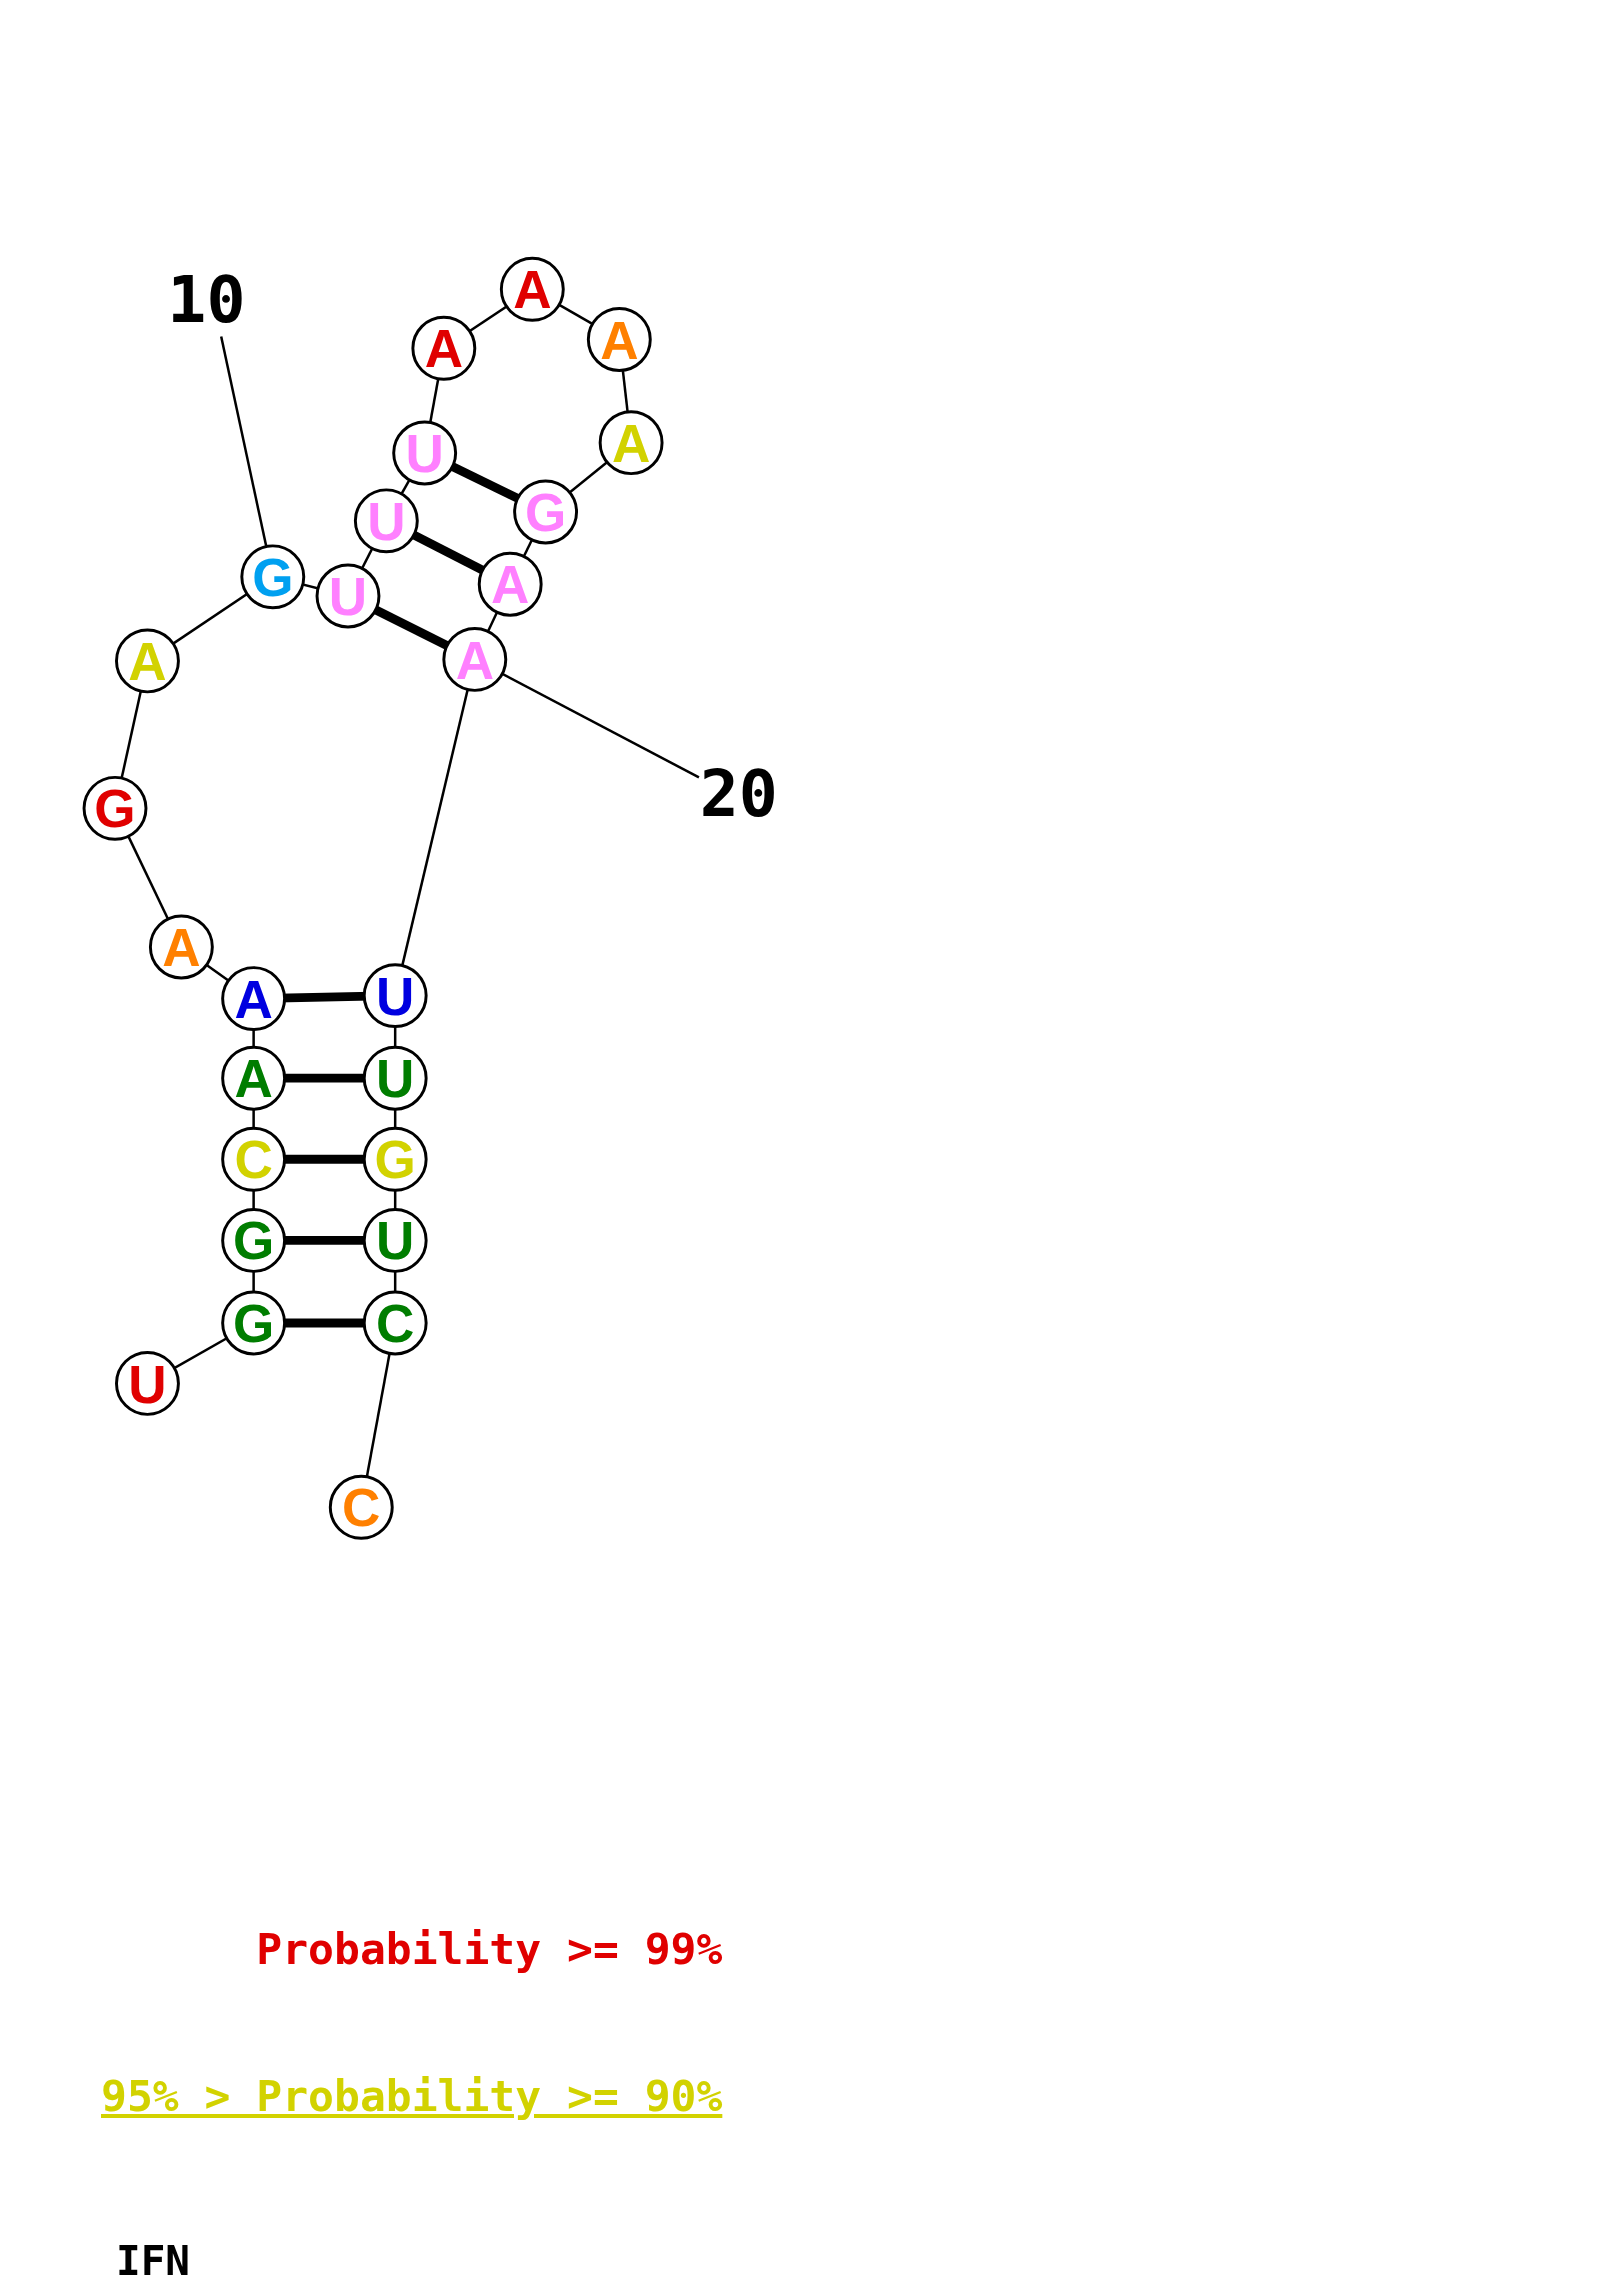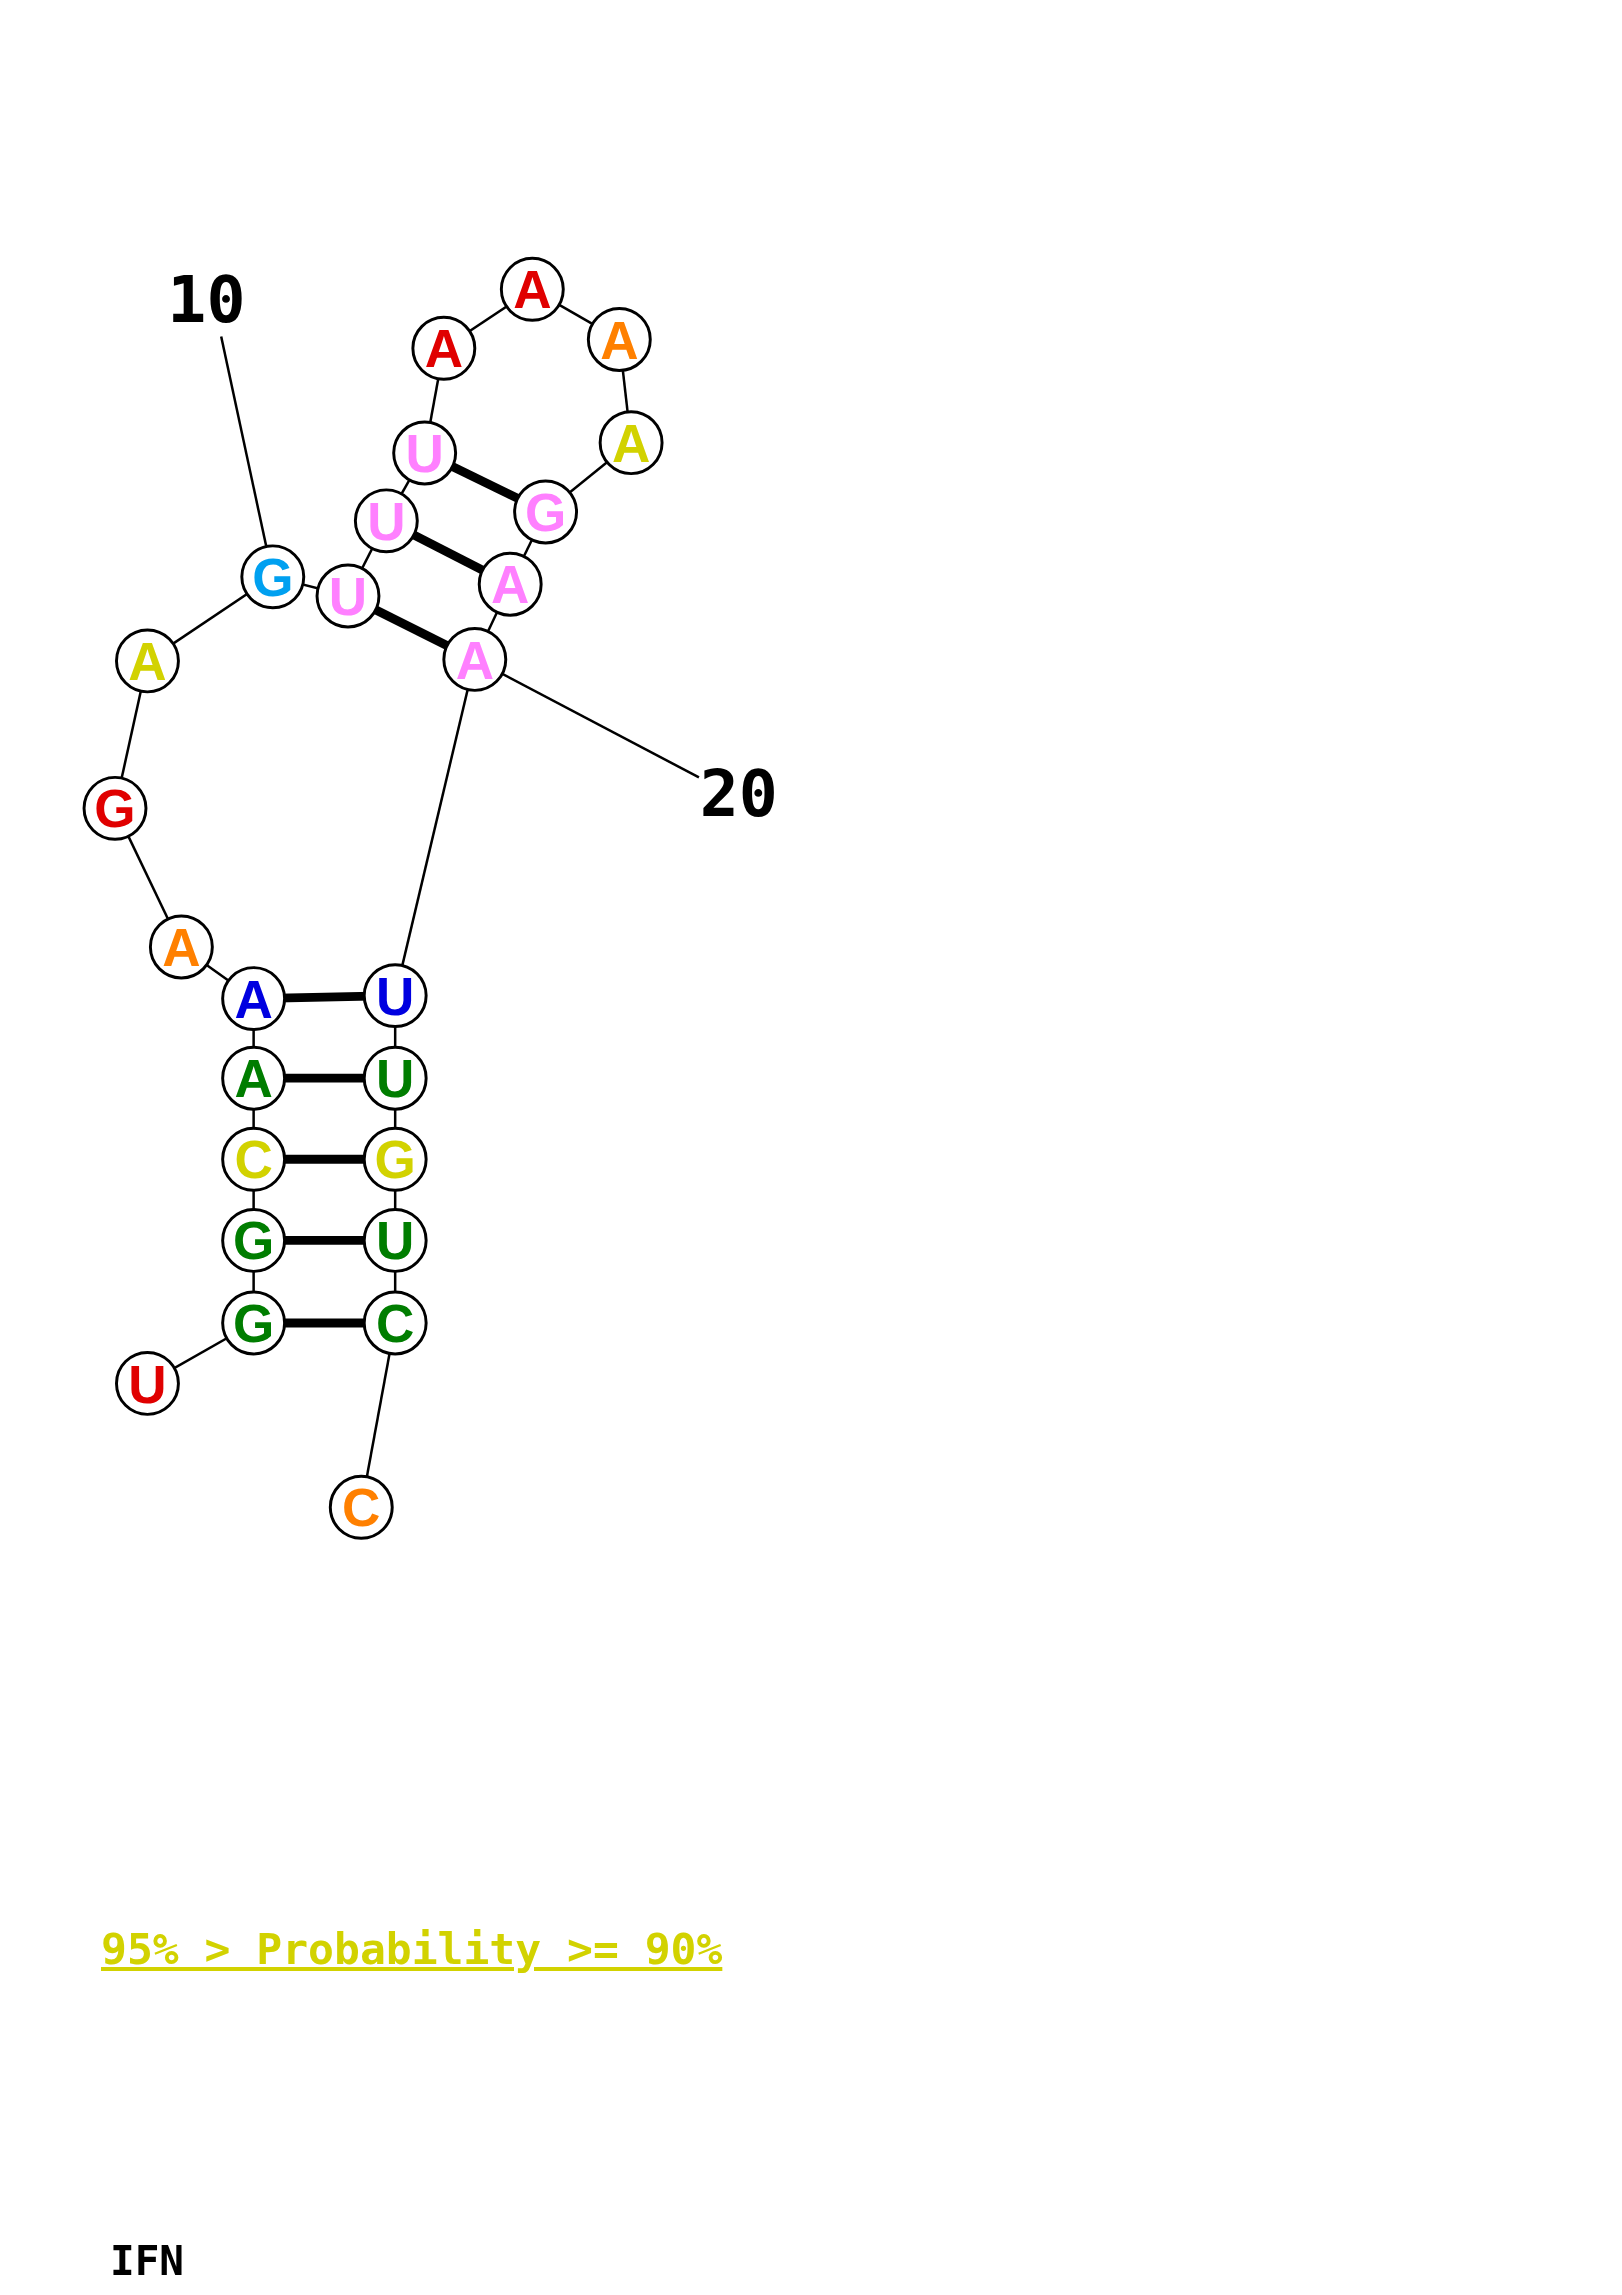--- a/index.html
+++ b/index.html
@@ -19,21 +19,21 @@
     left: 101px;
     top: 1827px;
     font-family: "DejaVu Sans Mono", monospace;
     font-weight: bold;
     font-size: 43px;
     line-height: 49px;
     white-space: pre;
   }
   .footer-label {
     position: absolute;
-    left: 110px;
+    left: 116px;
     top: 2237px;
     font-family: "DejaVu Sans Mono", monospace;
     font-weight: bold;
     font-size: 41px;
     color: #000000;
   }
 </style>
 </head>
 <body>
 
@@ -125,20 +125,21 @@
       <text x="268" y="841" dy="0.36em" text-anchor="middle" font-size="36" fill="#007d00" class="nt-letter">U</text>
       <circle cx="268" cy="897" r="21" fill="#ffffff" stroke="#000000" stroke-width="2"></circle>
       <text x="268" y="897" dy="0.36em" text-anchor="middle" font-size="36" fill="#007d00" class="nt-letter">C</text>
       <circle cx="245" cy="1022" r="21" fill="#ffffff" stroke="#000000" stroke-width="2"></circle>
       <text x="245" y="1022" dy="0.36em" text-anchor="middle" font-size="36" fill="#ff8000" class="nt-letter">C</text>
       <text x="140" y="218" text-anchor="middle" font-size="44" fill="#000000" class="pos-label">10</text>
       <text x="501" y="553" text-anchor="middle" font-size="44" fill="#000000" class="pos-label">20</text>
     </svg>
 
   <div class="legend">
+    <div style="color: rgb(224, 0, 0);">      Probability &gt;= 99%</div>
     <div style="color: rgb(210, 210, 0); text-decoration: underline;">95% &gt; Probability &gt;= 90%</div>
     
     
     
     
     
   </div>
 
   <div class="footer-label">IFN</div>
 

